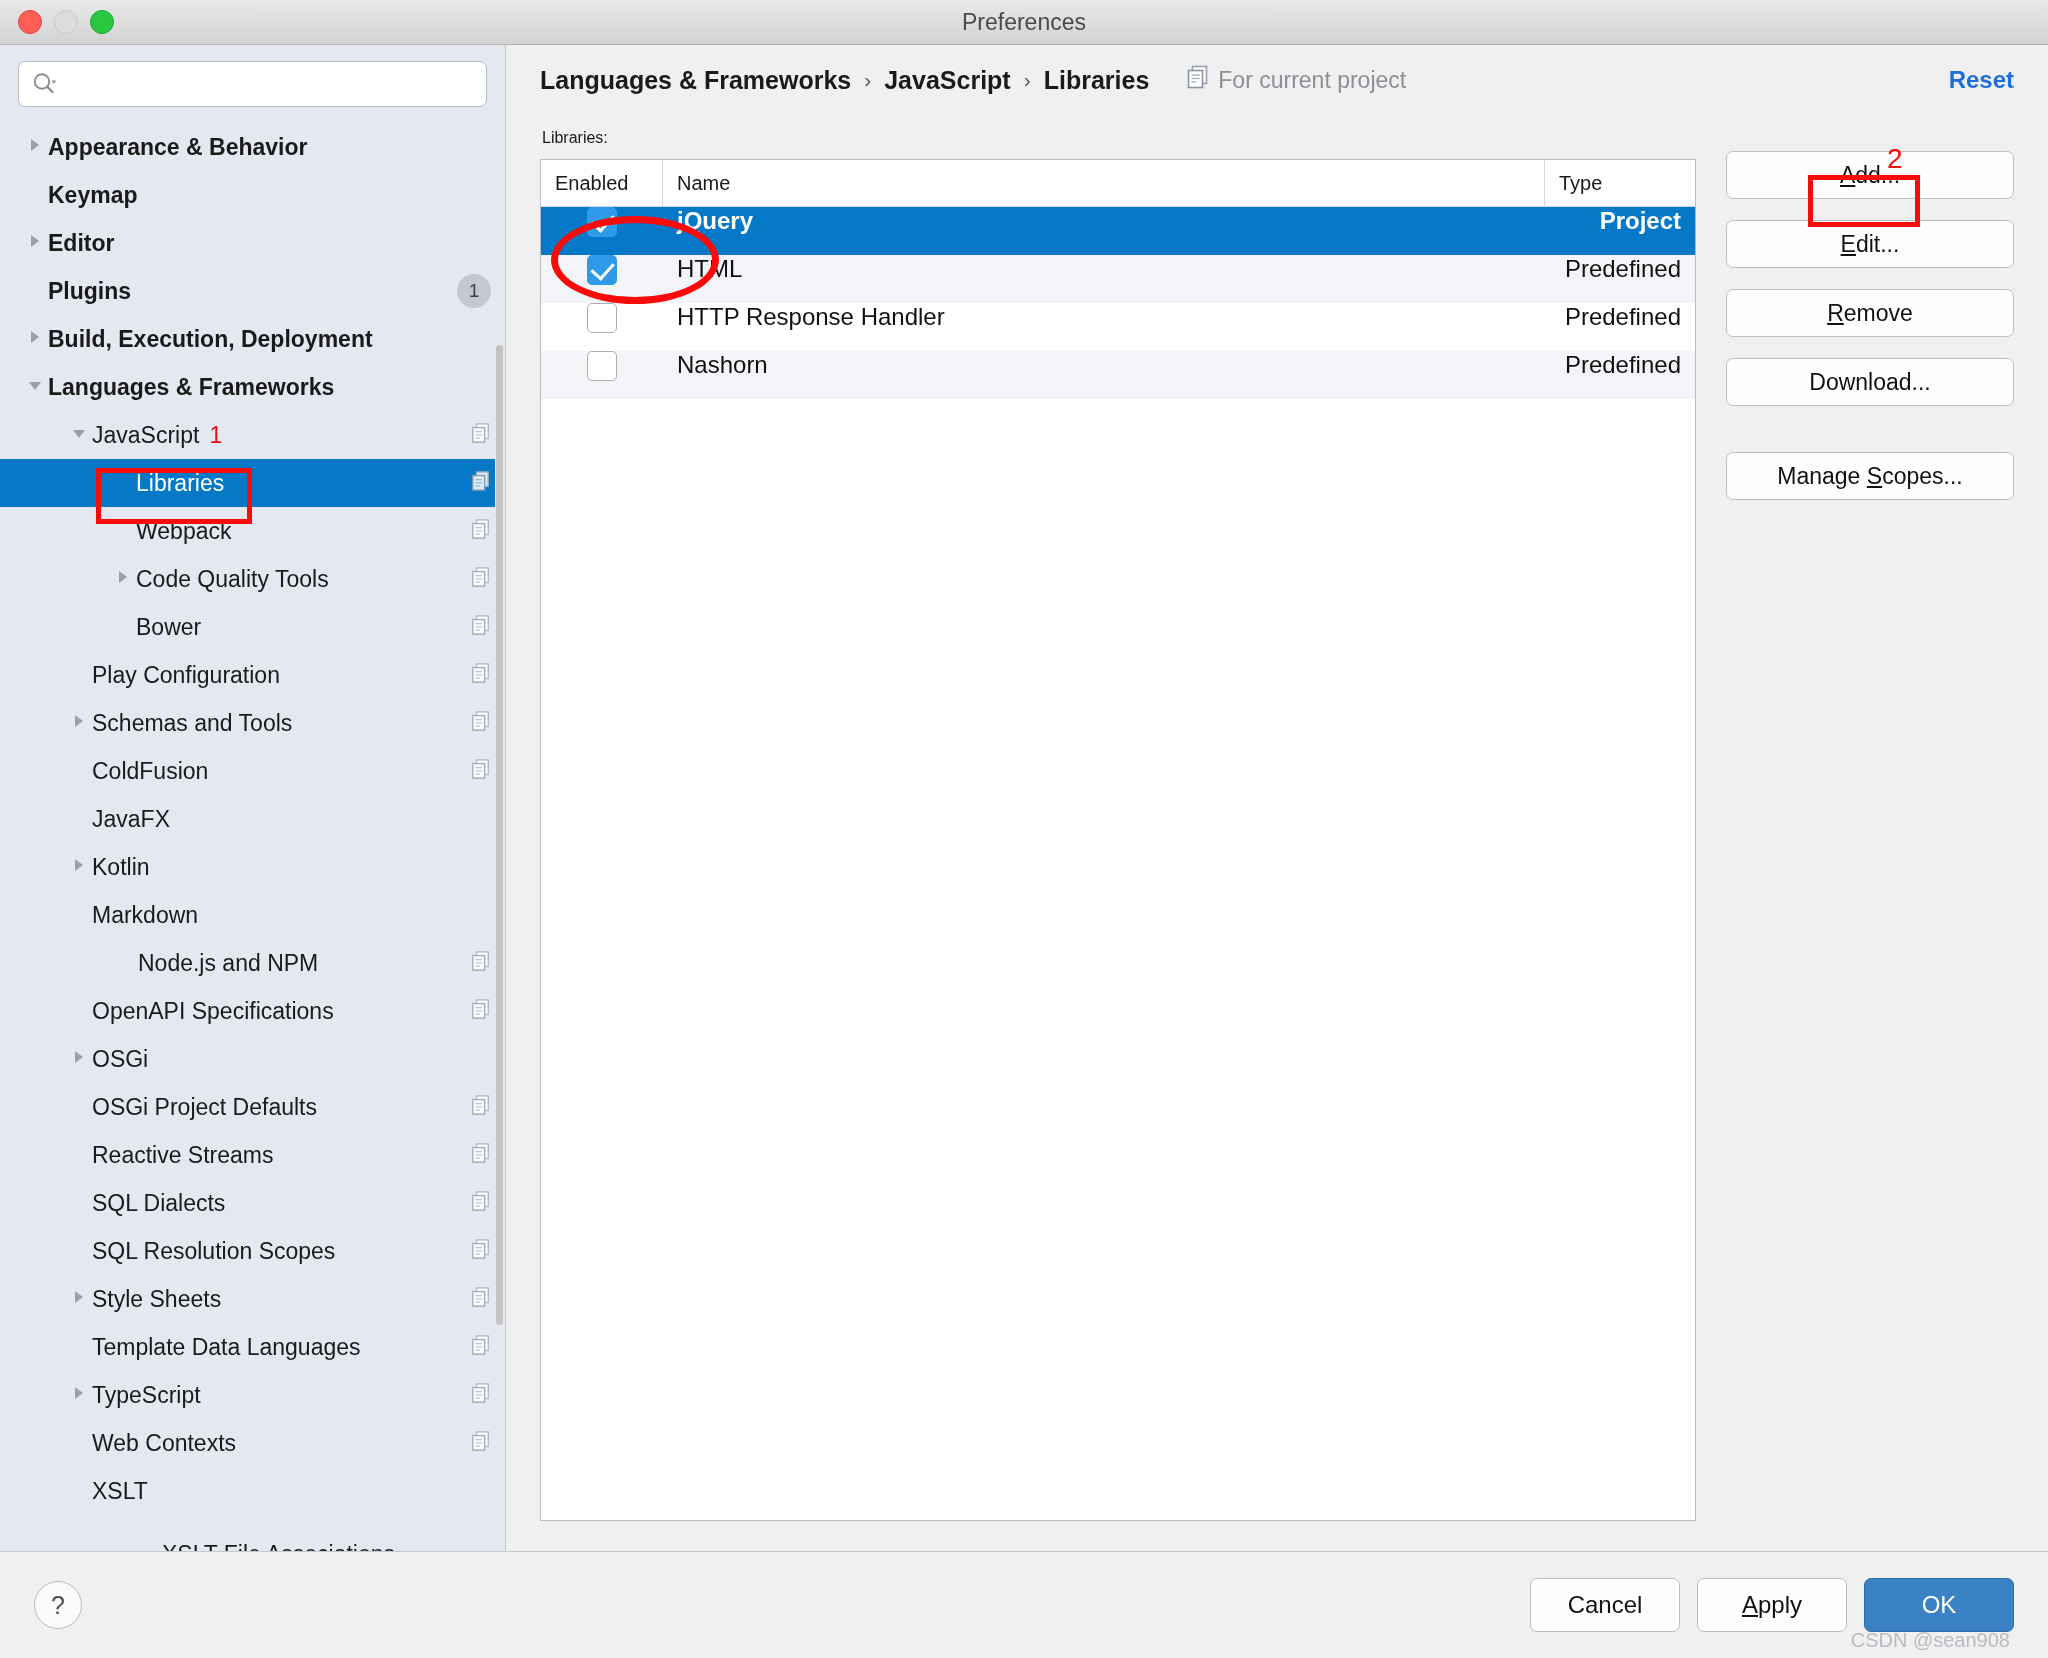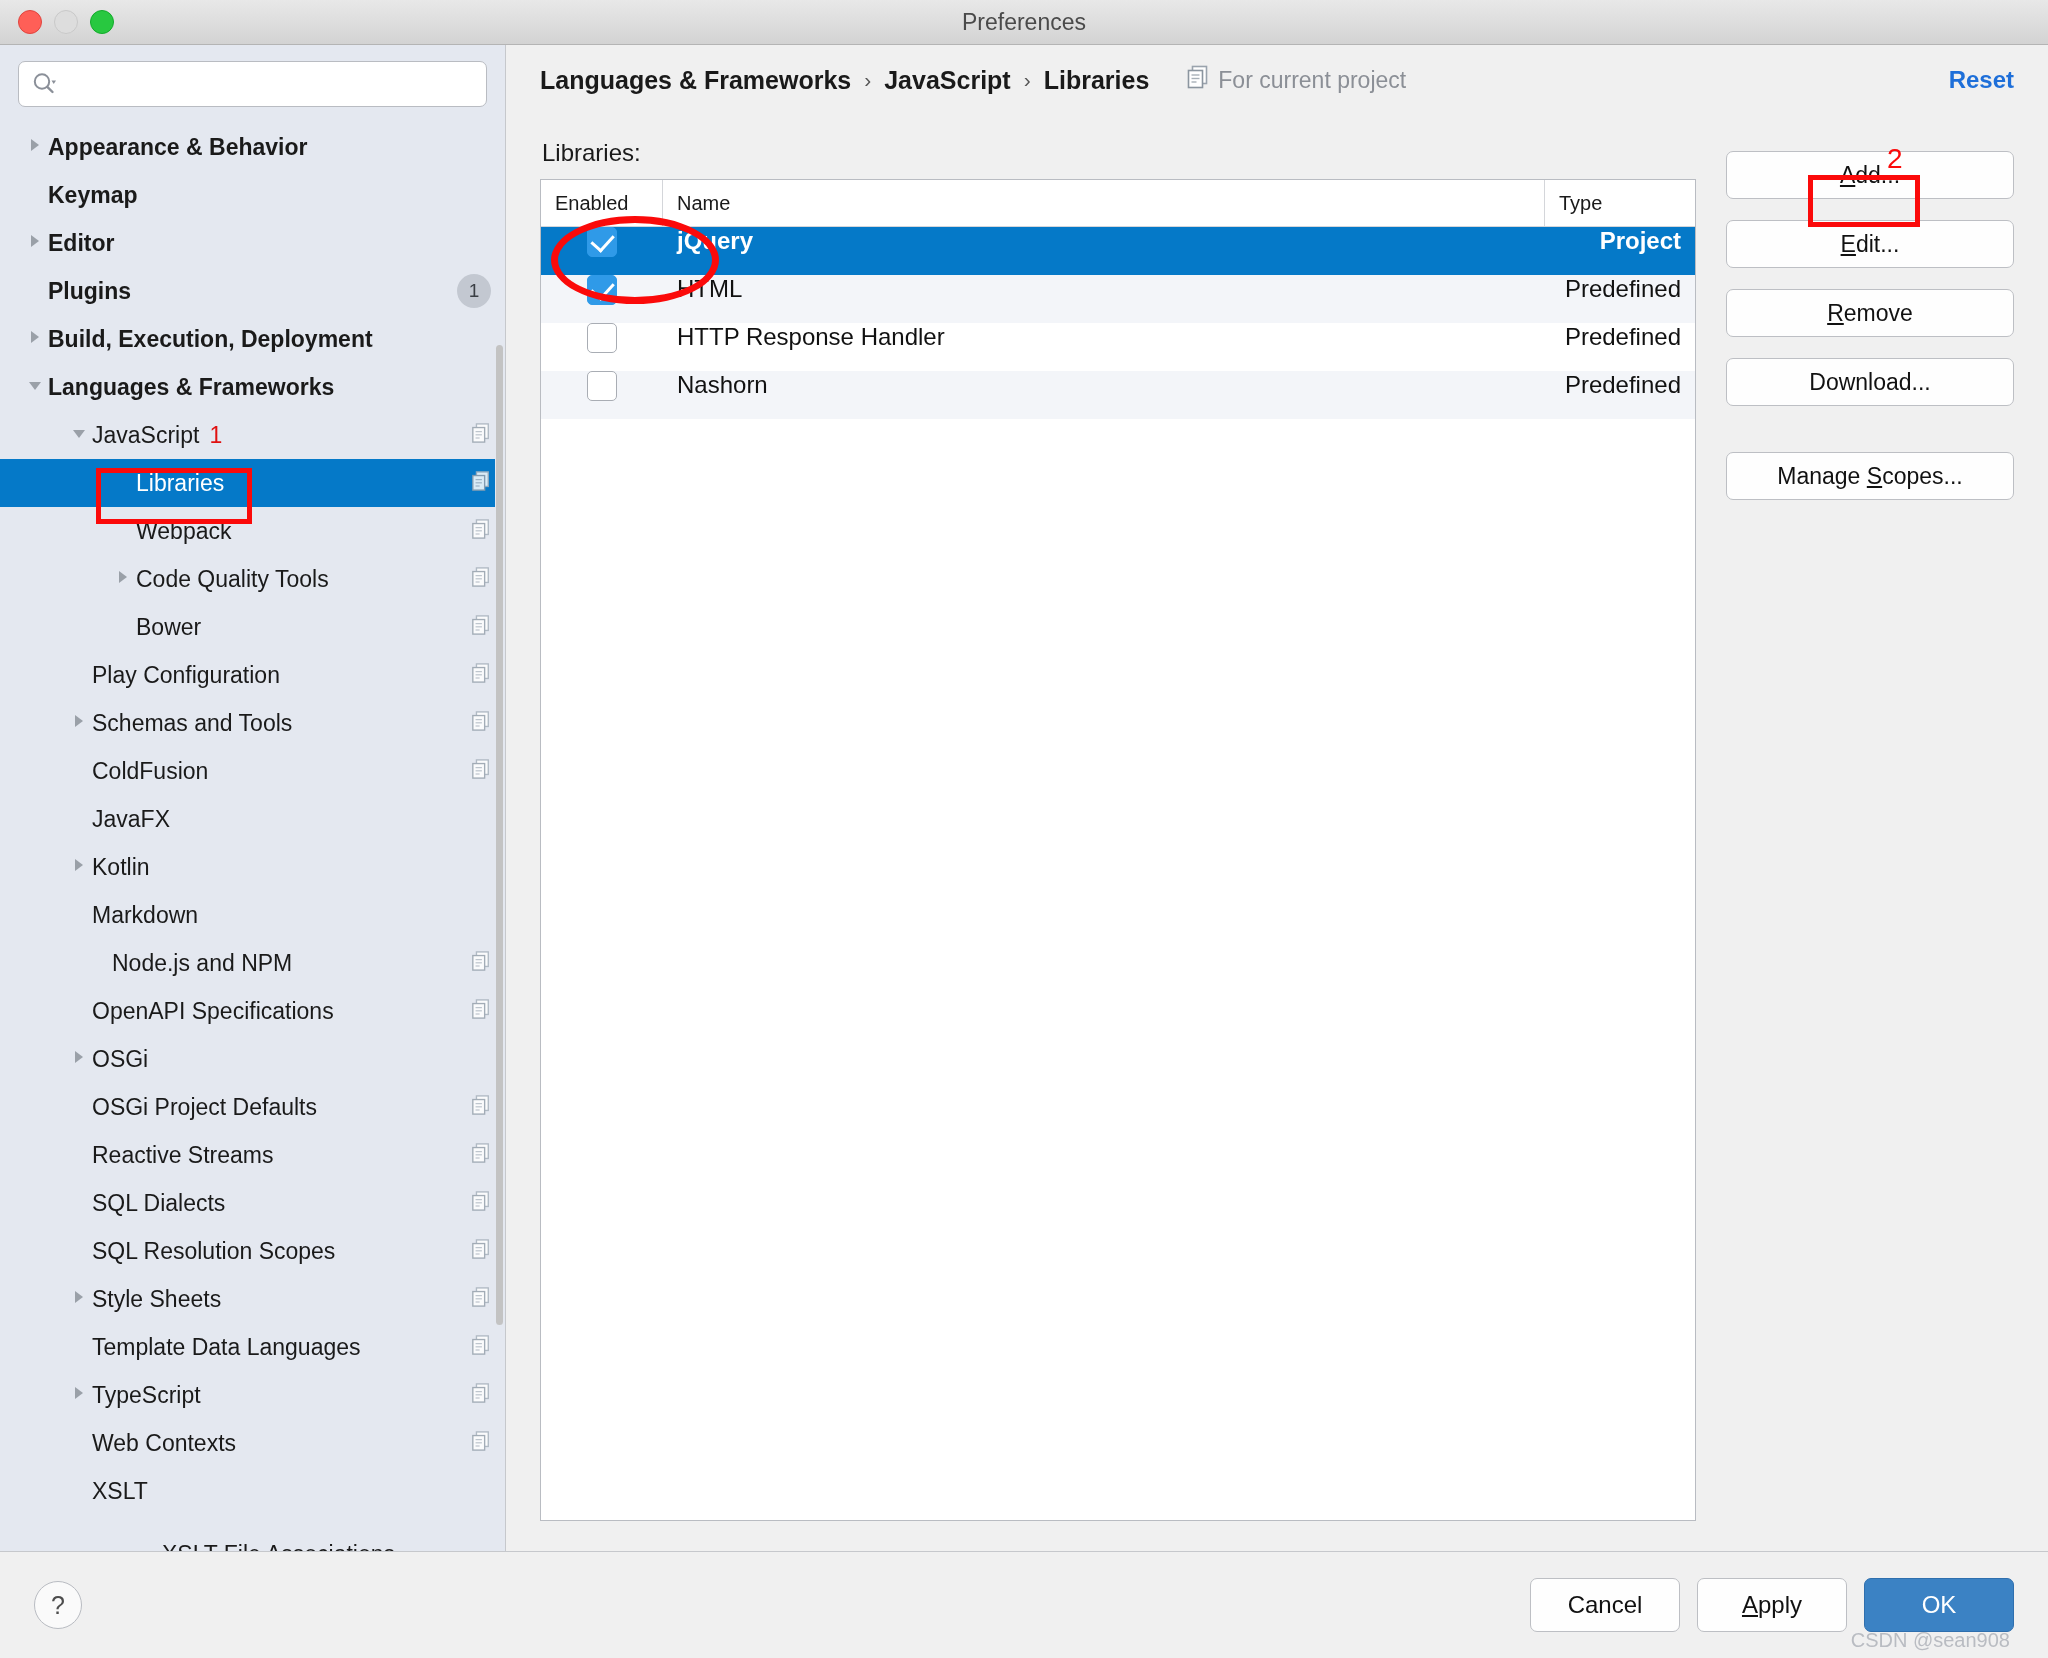--- a/index.html
+++ b/index.html
@@ -72,21 +72,21 @@
   
   .content{flex:1 1 auto;display:flex;flex-direction:column;background:#f0f0f0;min-width:0;}
   .crumbbar{height:70px;flex:0 0 70px;display:flex;align-items:center;padding:0 34px 0 34px;}
   .crumb{font-size:25px;font-weight:bold;color:#1a1a1a;white-space:nowrap;}
   .crumbsep{font-size:21px;color:#555;margin:0 13px;}
   .forproj{display:flex;align-items:center;margin-left:38px;color:#8b8f96;font-size:23px;gap:9px;}
   .reset{margin-left:auto;color:#1e6fd9;font-size:24px;font-weight:bold;cursor:pointer;}
 
   .panelarea{flex:1 1 auto;display:flex;padding:0 34px 0 34px;min-height:0;}
   .leftcol{flex:1 1 auto;display:flex;flex-direction:column;min-width:0;padding-right:30px;}
-  .libslabel{font-size:24px;color:#1a1a1a;margin:24px 0 12px 2px;}
+  .libslabel{font-size:16px;color:#1a1a1a;margin:14px 0 12px 2px;}
   .table{
     flex:1 1 auto;background:#fff;border:1px solid #b9bcc2;display:flex;flex-direction:column;
     min-height:0;margin-bottom:30px;
   }
   .thead{display:flex;height:46px;flex:0 0 46px;border-bottom:1px solid #d4d6da;background:#fff;}
   .th{font-size:20px;color:#1a1a1a;display:flex;align-items:center;padding-left:14px;box-sizing:border-box;}
   .th.enabled{width:122px;flex:0 0 122px;border-right:1px solid #d4d6da;}
   .th.name{flex:1 1 auto;border-right:1px solid #d4d6da;}
   .th.type{width:150px;flex:0 0 150px;}
   .trow{display:flex;height:48px;flex:0 0 48px;align-items:flex-start;position:relative;}
@@ -354,21 +354,21 @@
             <span class="label">Kotlin</span>
             <span class="spacer"></span>
           </div>
           <div class="titem lvl1" style="padding-left: 66px;">
             <span class="arrow">
               <span></span>
             </span>
             <span class="label">Markdown</span>
             <span class="spacer"></span>
           </div>
-          <div class="titem lvl1" style="padding-left: 86px;">
+          <div class="titem lvl1" style="padding-left: 66px; gap: 46px;">
             <span class="arrow">
               <span></span>
             </span>
             <span class="label">Node.js and NPM</span>
             <span class="spacer"></span>
             <span class="copyicon"><svg width="20" height="22" viewBox="0 0 22 24">
                 <rect x="6" y="2" width="13" height="16" fill="#ffffff" stroke="#a8b2bd" stroke-width="1.5"></rect>
                 <rect x="2" y="6" width="13" height="16" fill="#ffffff" stroke="#97a2ad" stroke-width="1.5"></rect>
                 <line x1="5" y1="10.5" x2="12" y2="10.5" stroke="#b4bcc5" stroke-width="1.3"></line>
                 <line x1="5" y1="14" x2="12" y2="14" stroke="#b4bcc5" stroke-width="1.3"></line>

